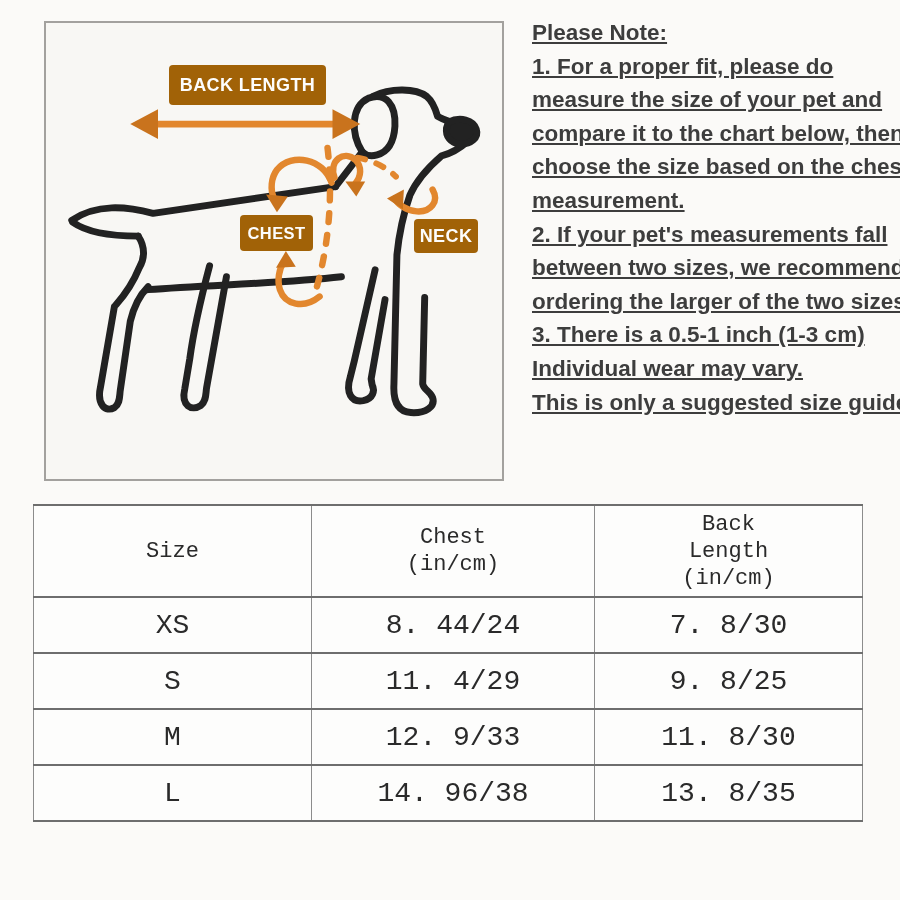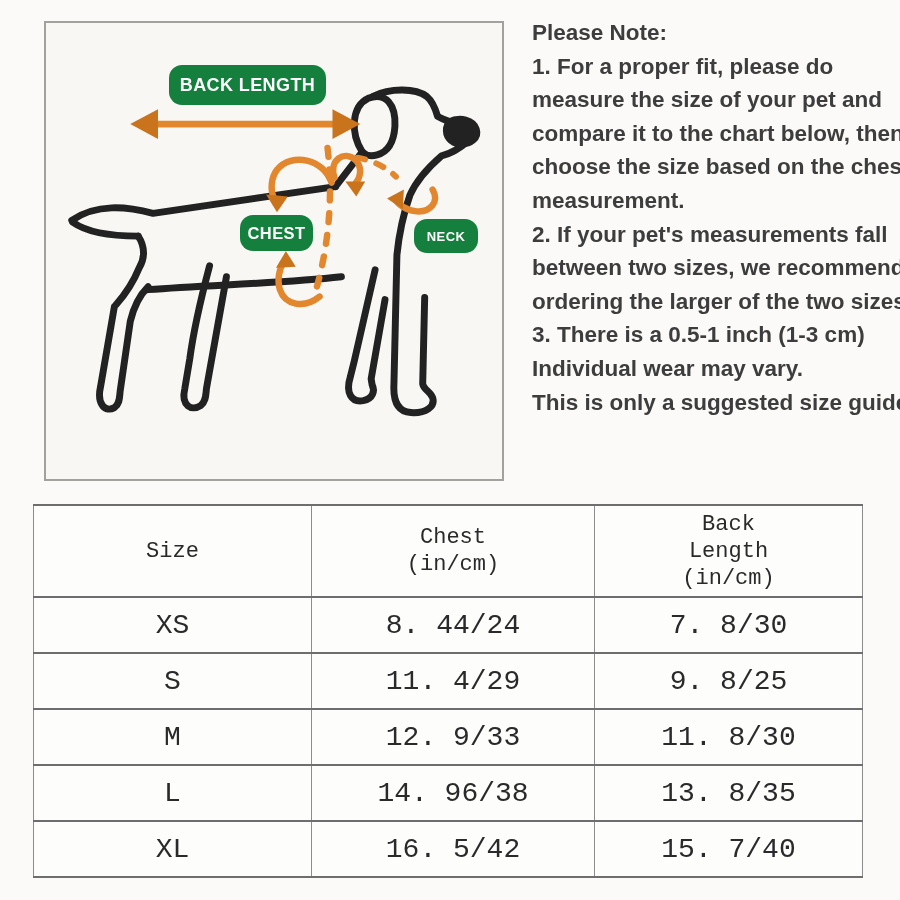--- a/index.html
+++ b/index.html
@@ -8,32 +8,32 @@
     background:#fbfaf8;
     font-family:"Liberation Sans", sans-serif;
   }
   
   .diagram-box{
     position:absolute;left:44px;top:21px;width:460px;height:460px;
     background:#f8f7f4;border:2px solid #a3a19e;box-sizing:border-box;
   }
   .diagram-box svg{position:absolute;left:0;top:0;}
   .tag-label{
-    position:absolute;background:#15803d;color:#fdfdfd;
-    border-radius:13px;display:flex;align-items:center;justify-content:center;
+    position:absolute;background:#a16207;color:#fdfdfd;
+    border-radius:4px;display:flex;align-items:center;justify-content:center;
     font-weight:bold;letter-spacing:.4px;
     font-family:"Liberation Sans", sans-serif;
   }
   .tag-backlength{left:123px;top:42px;width:157px;height:40px;font-size:18px;}
   .tag-chest{left:194px;top:192px;width:73px;height:36px;font-size:16.5px;}
-  .tag-neck{left:368px;top:196px;width:64px;height:34px;font-size:13px;text-align:center;}
+  .tag-neck{left:368px;top:196px;width:64px;height:34px;font-size:18px;text-align:center;}
   
   .note{
     position:absolute;left:532px;top:16px;width:360px;
-    color:#3d3d3d;font-size:22.5px;line-height:33.6px;font-weight:600;
+    color:#3d3d3d;font-size:22.5px;line-height:33.6px;font-weight:600;text-decoration:underline;
   }
   .note-line{white-space:nowrap;}
   
   .chart-wrap{position:absolute;left:33px;top:504px;}
   table.size-chart{
     border-collapse:collapse;table-layout:fixed;
     width:829px;
     font-family:"Liberation Mono","DejaVu Sans Mono",monospace;
     color:#2a2a2a;background:#fdfdfc;
   }
@@ -154,20 +154,15 @@
     <tr class="data-row">
       <td>M</td>
       <td>12. 9/33</td>
       <td>11. 8/30</td>
     </tr>
     <tr class="data-row">
       <td>L</td>
       <td>14. 96/38</td>
       <td>13. 8/35</td>
     </tr>
-    <tr class="data-row">
-      <td>XL</td>
-      <td>16. 5/42</td>
-      <td>15. 7/40</td>
-    </tr>
   </tbody>
     </table>
 </div>
 
 </body></html>

